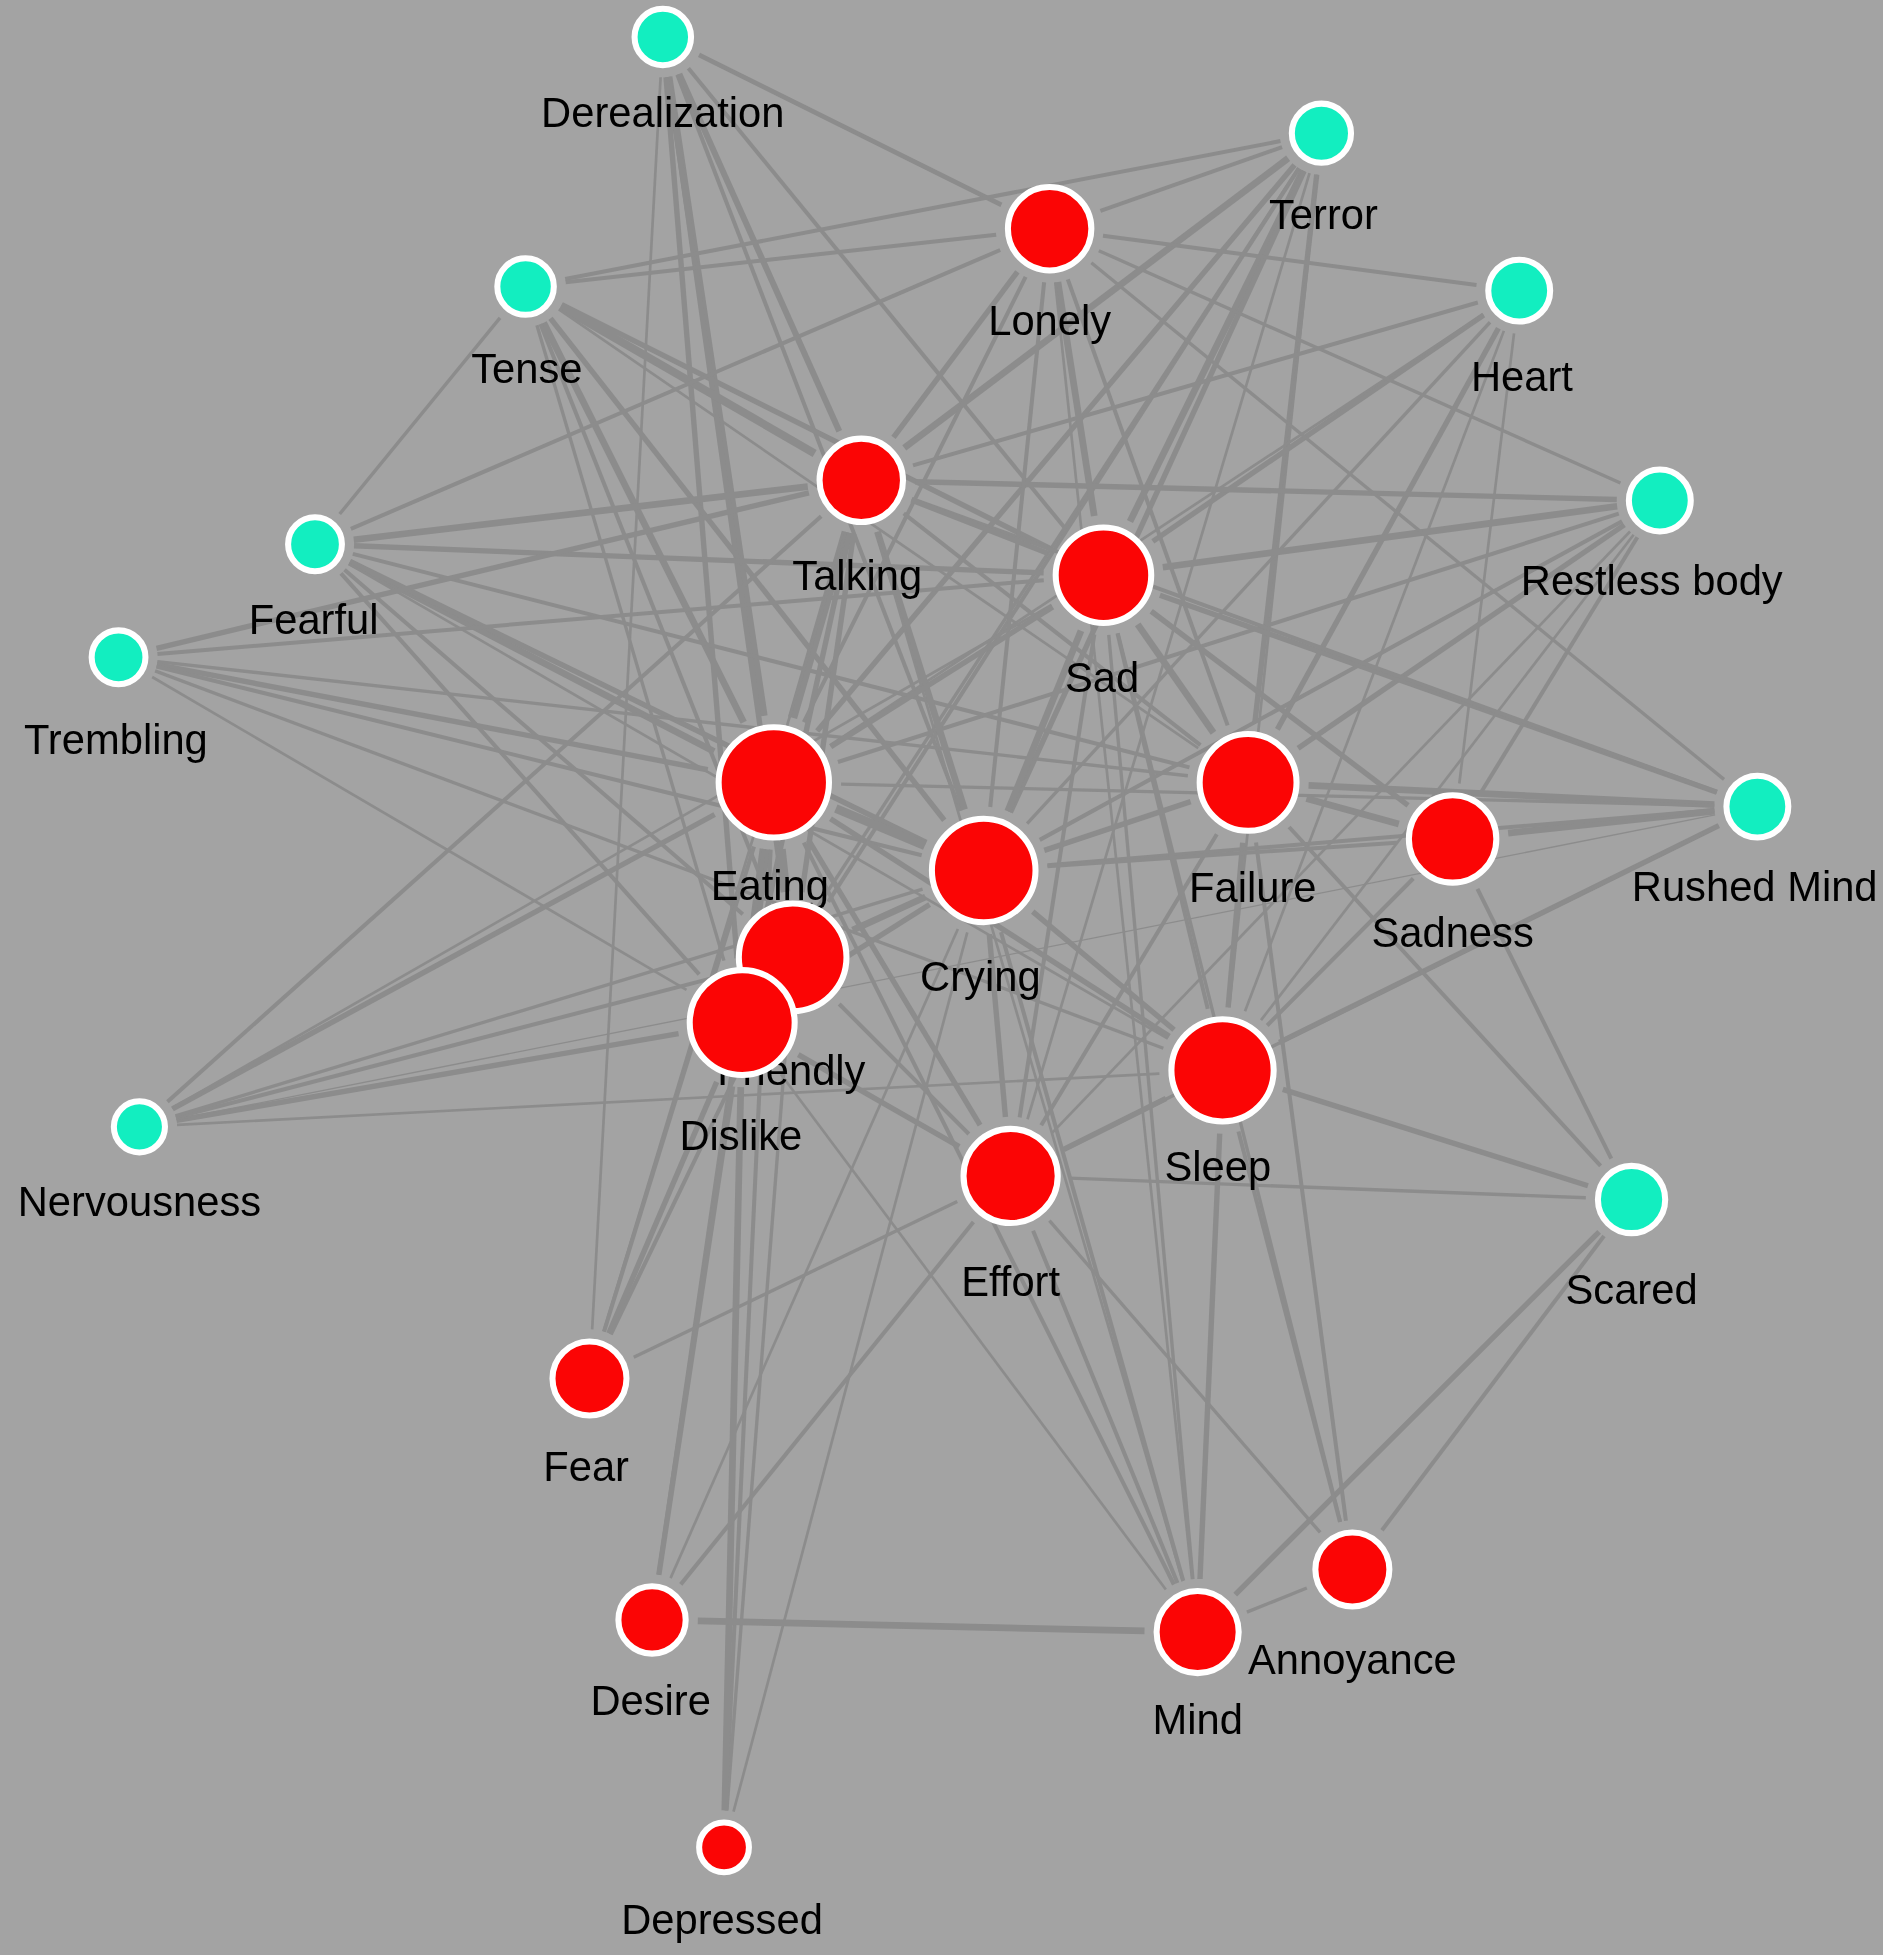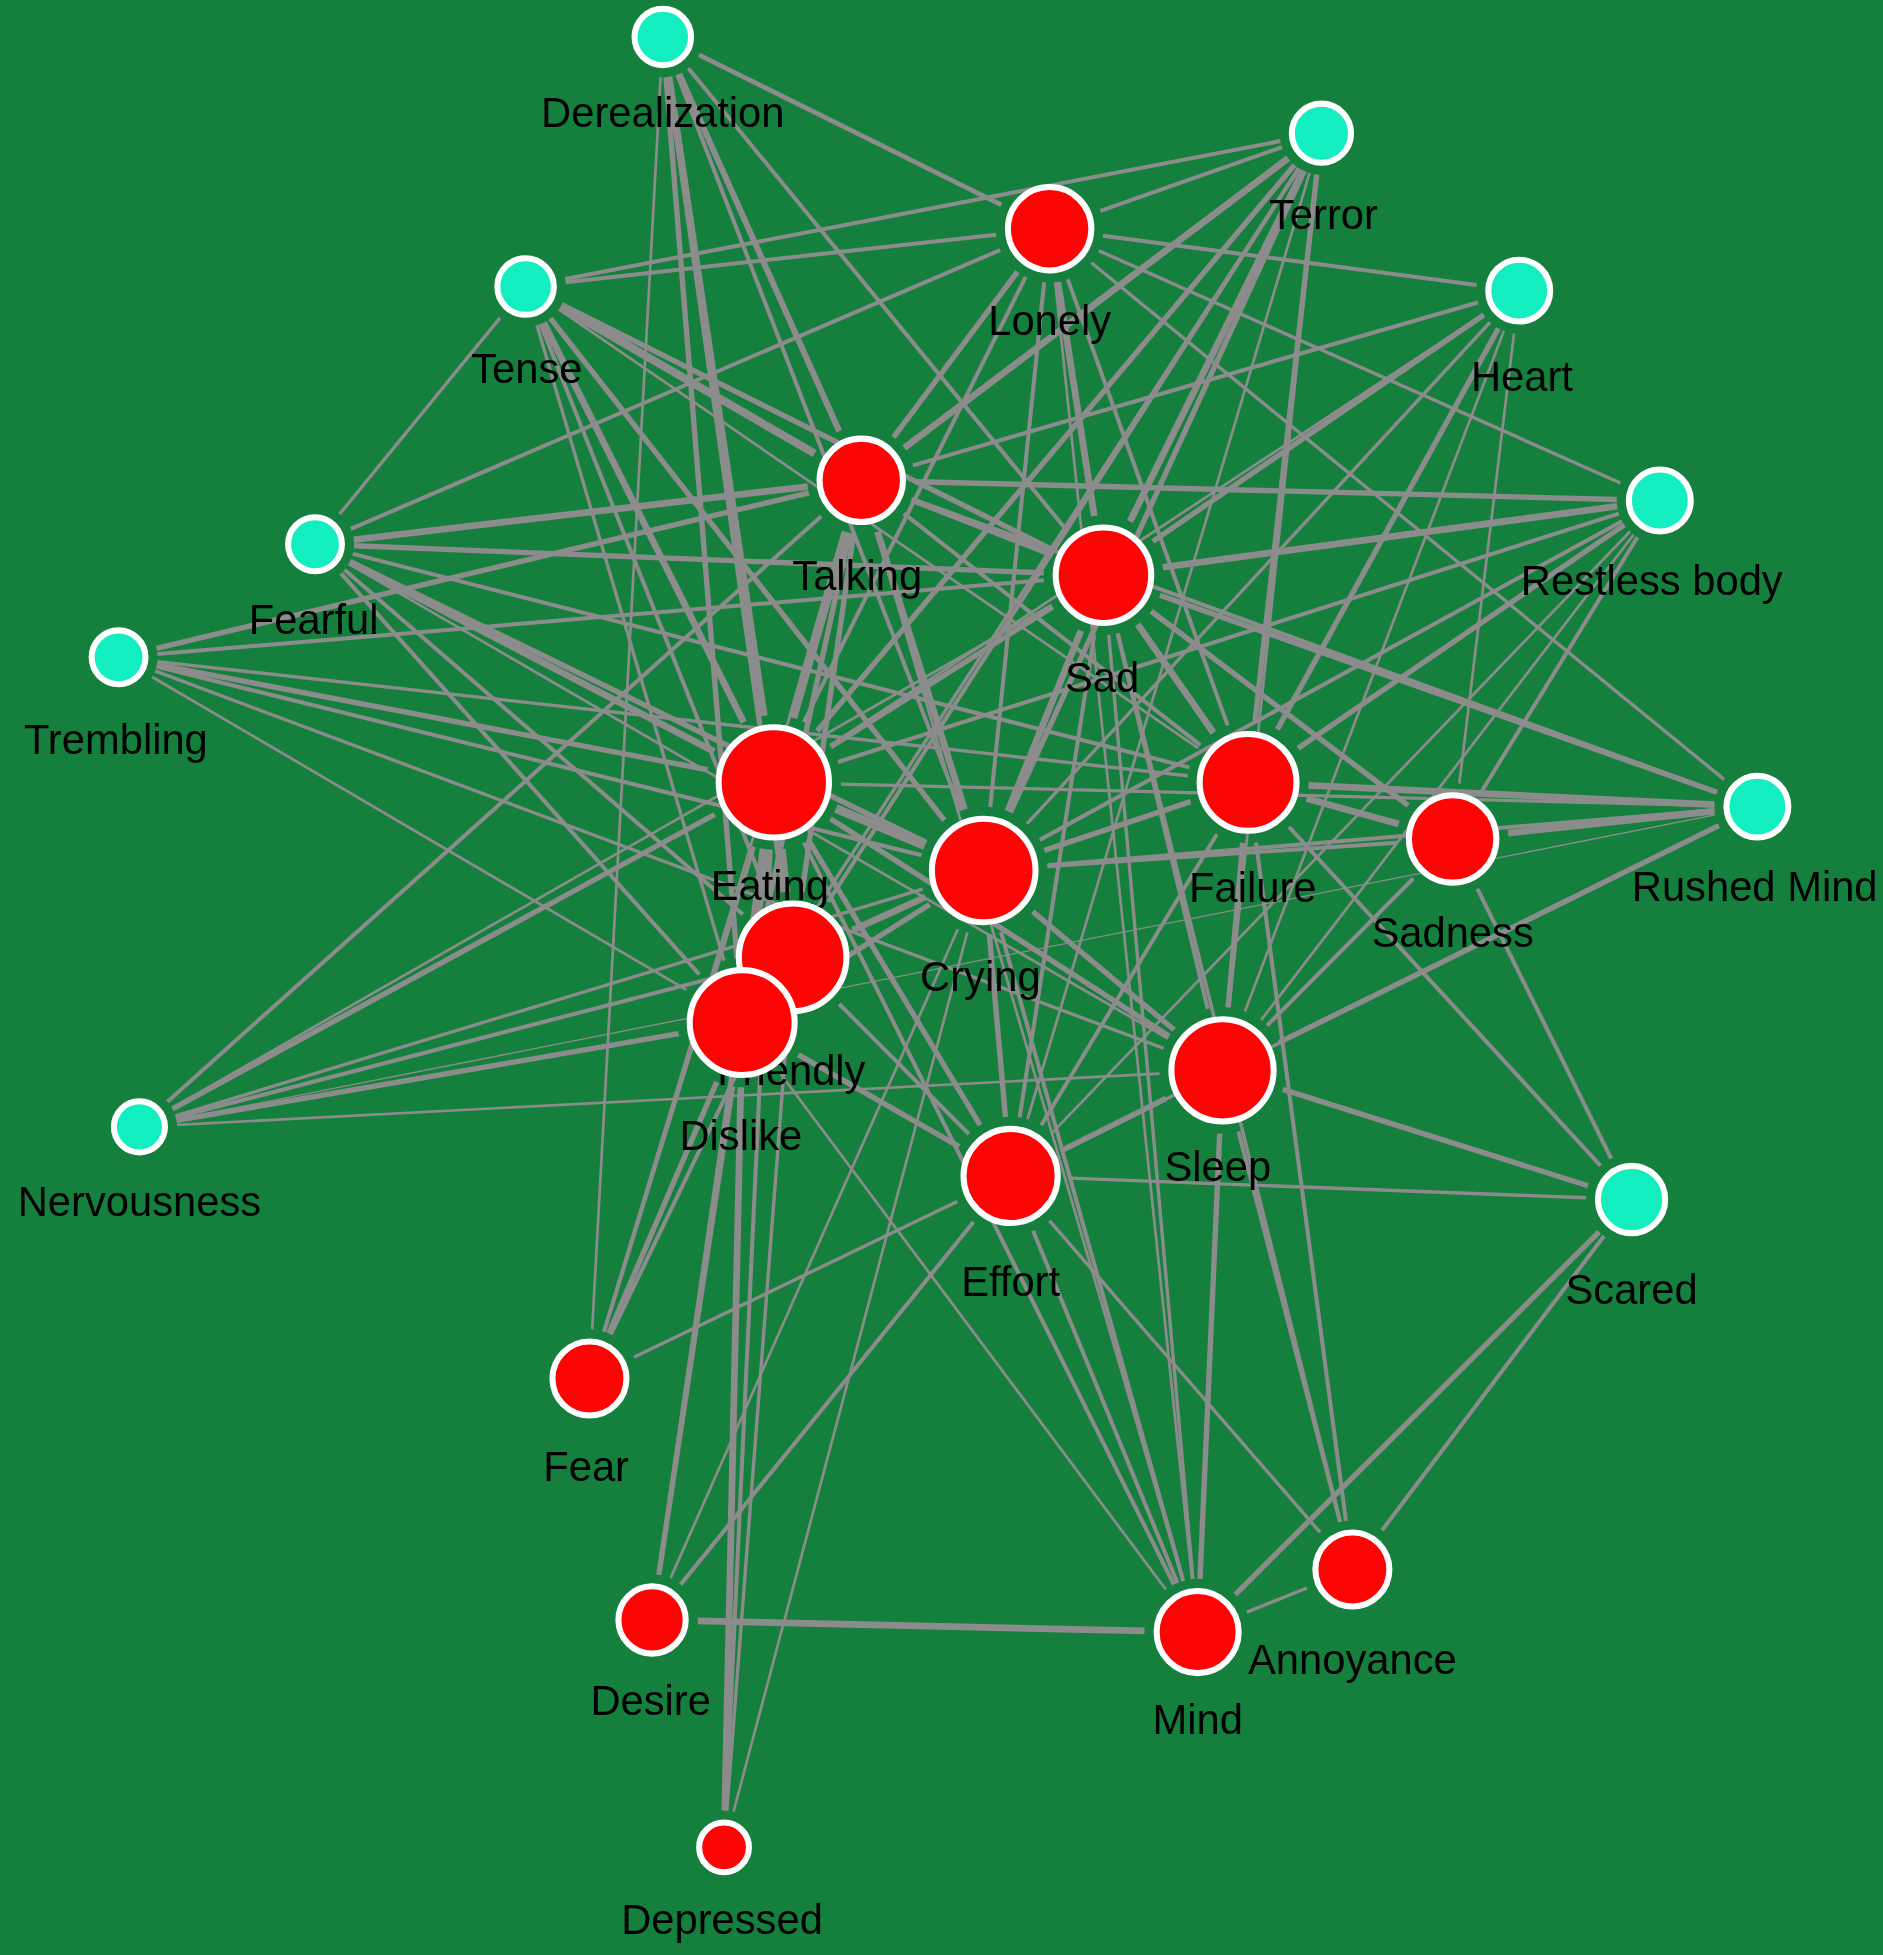--- a/index.html
+++ b/index.html
@@ -5,21 +5,21 @@
   html, body {
     margin: 0;
     padding: 0;
     background: #ffffff;
     font-family: "Liberation Sans", sans-serif;
   }
   #stage {
     position: relative;
     width: 1884px;
     height: 1955px;
-    background: #15803d;
+    background: #a3a3a3;
     overflow: hidden;
   }
   #network-svg { display: block; }
   #network-svg text {
     font-family: "Liberation Sans", "DejaVu Sans", sans-serif;
     fill: #000000;
   }
   #network-svg line { stroke-linecap: butt; }
 </style>
 </head>

